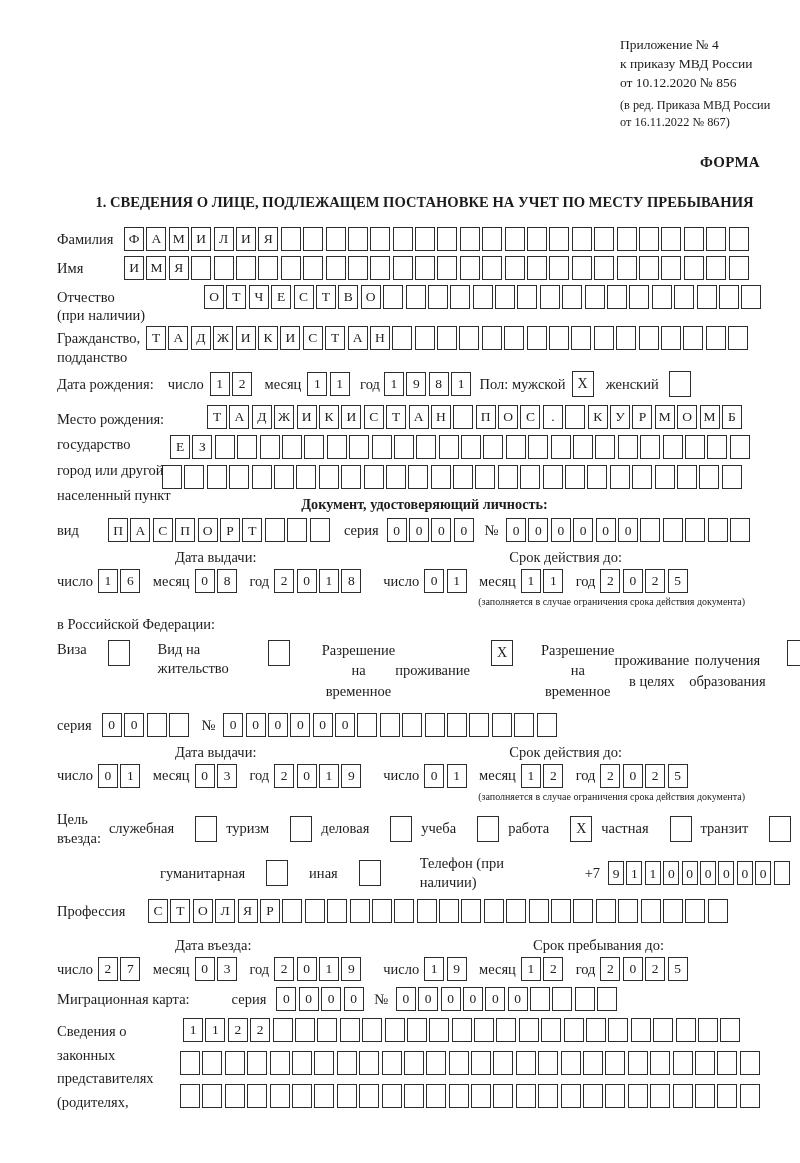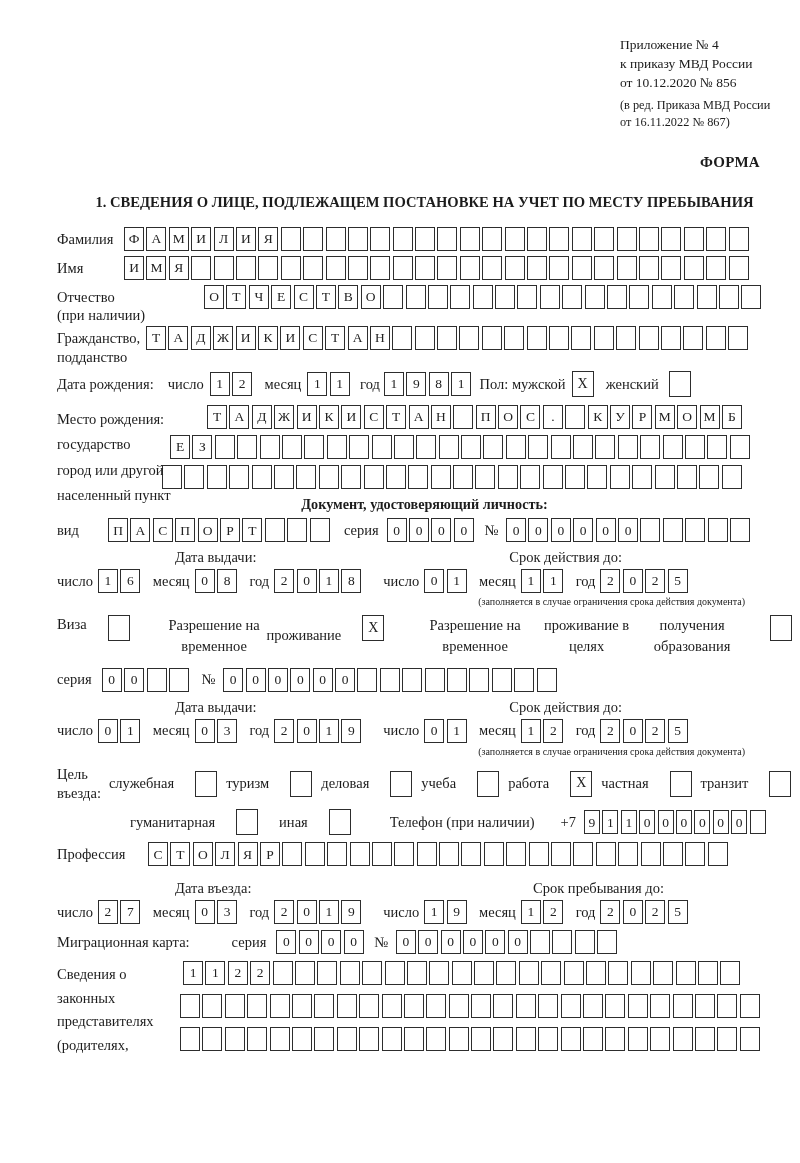--- a/index.html
+++ b/index.html
@@ -401,25 +401,30 @@
       <span class="cellrow">
           <span class="cell">2</span>
           <span class="cell">0</span>
           <span class="cell">2</span>
           <span class="cell">5</span>
         </span>
     </span>
   </div>
   <div class="note">(заполняется в случае ограничения срока действия документа)</div>
 
+  <div class="intro">в Российской Федерации:</div>
 
   <div class="stayopts">
     <span class="opt">
       <span>Виза</span>
       <span class="cbox"></span>
+    </span>
+    <span class="opt" style="margin-left:28px">
+      <span>Вид на жительство</span>
+      <span class="cbox" style="margin-left:18px"></span>
     </span>
     <span class="opt" style="margin-left:24px">
       <span class="optcol">
         <span>Разрешение на временное</span>
         <span>проживание</span>
       </span>
       <span class="cbox">X</span>
     </span>
     <span class="opt" style="margin-left:20px">
       <span class="optcol">
@@ -530,21 +535,21 @@
     <span class="opt">
       <span>частная</span>
       <span class="cbox"></span>
     </span>
     <span class="opt">
       <span>транзит</span>
       <span class="cbox"></span>
     </span>
   </div>
 
-  <div class="purpose-row" style="margin-left:73px">
+  <div class="purpose-row" style="margin-left:103px">
     <span class="opt">
       <span>гуманитарная</span>
       <span class="cbox"></span>
     </span>
     <span class="opt" style="margin-left:12px">
       <span>иная</span>
       <span class="cbox"></span>
     </span>
     <span style="margin-left:30px">Телефон (при наличии)</span>
     <span style="margin-left:26px;margin-right:8px">+7</span>

